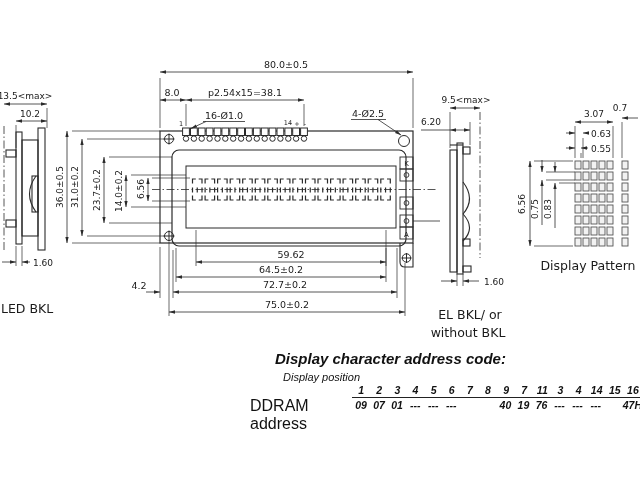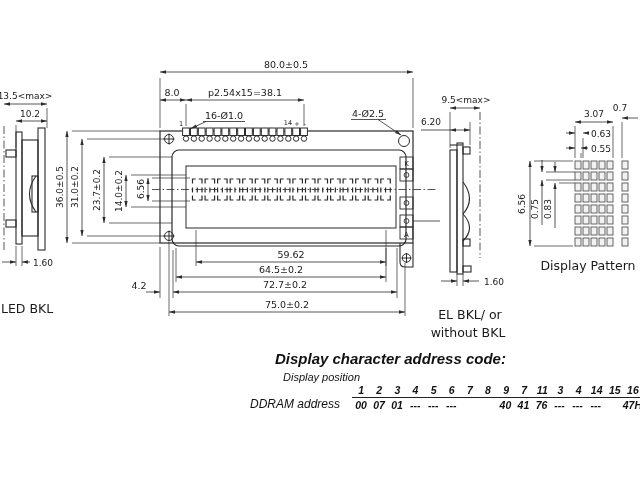--- a/index.html
+++ b/index.html
@@ -9,21 +9,21 @@
   .dim{font-size:9.5px;}
   .dimsm{font-size:9px;}
   .tiny{font-size:6.5px;}
   .cap{font-size:12.5px;}
   .term{font-size:7px;}
   
   .addr{position:absolute;left:250px;top:351px;width:392px;color:#111;}
   .addr .title{font-style:italic;font-weight:bold;font-size:15px;line-height:1.1;margin-left:25px;}
   .addr .sub{font-style:italic;font-size:11px;margin:3px 0 1px 33px;}
   .addr .row{display:flex;align-items:flex-start;}
-  .addr .rowlabel{font-style:italic;font-size:12px;width:102px;flex:none;}
+  .addr .rowlabel{font-size:16px;width:102px;flex:none;}
   .addr .cells{flex:1;display:grid;grid-template-columns:repeat(16,1fr);
                font-style:italic;font-weight:bold;font-size:10.5px;text-align:center;}
   .addr .cells span{display:block;min-height:11px;}
   .addr .addr-cells{border-top:1.6px solid #222;padding-top:1px;}
   .addr .pos-cells{padding-bottom:1px;}
 </style>
 </head>
 <body>
 
 <div id="stage">
@@ -290,30 +290,30 @@
           <span>3</span>
           <span>4</span>
           <span>14</span>
           <span>15</span>
           <span>16</span>
         </span>
   </div>
   <div class="row">
     <span class="rowlabel">DDRAM address</span>
     <span class="cells addr-cells">
-          <span>00</span>
+          <span>09</span>
           <span>07</span>
           <span>01</span>
           <span>---</span>
           <span>---</span>
           <span>---</span>
           <span></span>
           <span></span>
           <span>40</span>
-          <span>41</span>
+          <span>19</span>
           <span>76</span>
           <span>---</span>
           <span>---</span>
           <span>---</span>
           <span></span>
           <span>47H</span>
         </span>
   </div>
 </div>
 

